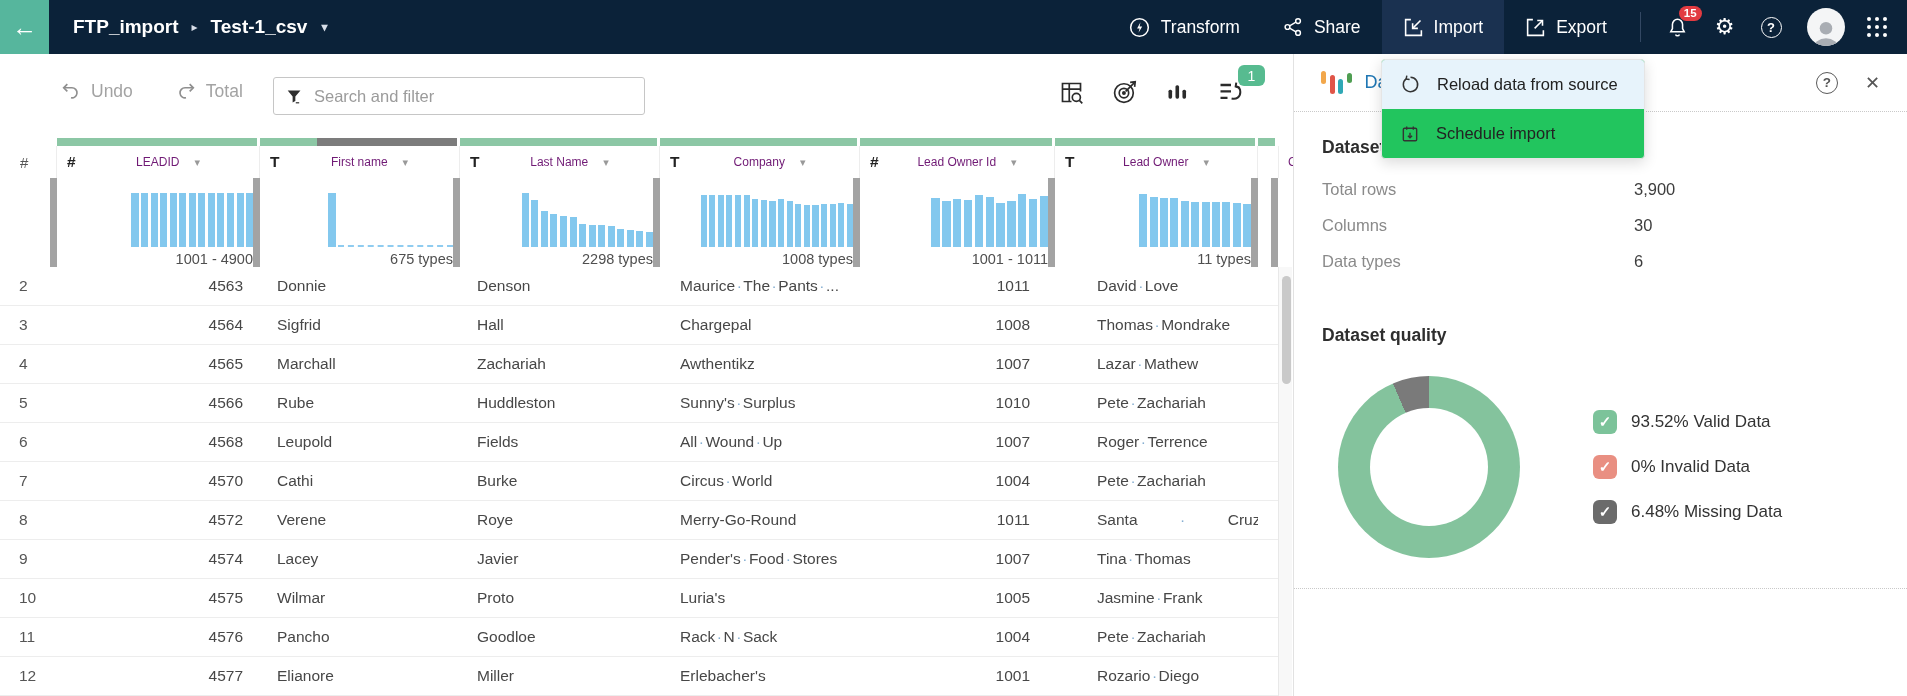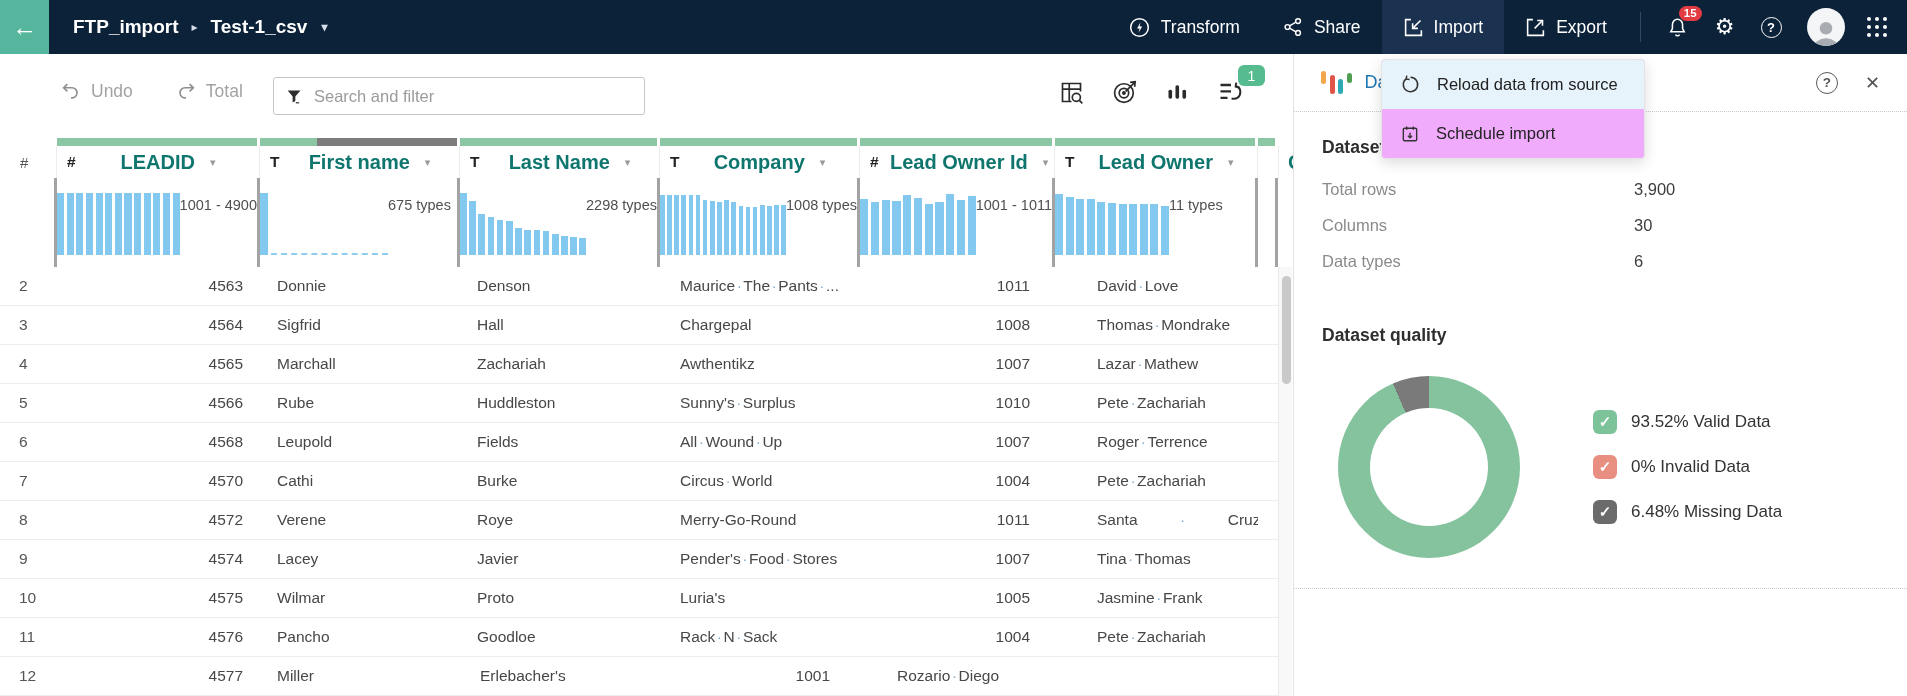--- a/index.html
+++ b/index.html
@@ -50,24 +50,24 @@
   .grid-head{position:absolute;top:138px;left:0;display:flex}
   .col{position:relative;display:flex;flex-direction:column}
   .qbar{height:8px;display:flex;margin-right:3px;overflow:hidden}
   .qbar.empty{visibility:hidden}
   .qseg.valid{background:#8cc7a5}
   .qseg.missing{background:#7c7c7c}
   .hcell{height:32px;display:flex;align-items:center;border-right:1px solid #ededed;padding:0 10px;cursor:pointer}
   .hcell.rn{border-right:1px solid #ededed;color:#555;font-size:15px;padding-left:20px}
   .type-icon{font-weight:700;font-size:15.5px;color:#222;width:20px;flex:0 0 20px}
   .hmid{flex:1;display:flex;align-items:center;justify-content:center;gap:15px}
-  .col-label{font-weight:700;font-size:20px;color:#0f766e;white-space:nowrap}
+  .col-label{font-weight:400;font-size:12px;color:#701a75;white-space:nowrap}
   .col-caret{font-size:11px;color:#999;cursor:pointer}
-  .hist-wrap{height:89px;border-right:3px solid #a3a3a3;display:flex;flex-direction:row;
-    align-items:flex-start;padding-top:15px;cursor:pointer}
+  .hist-wrap{height:89px;border-right:7px solid #a3a3a3;display:flex;flex-direction:column;
+    align-items:flex-end;padding-top:15px;cursor:pointer}
   .hist-plot{display:flex;align-items:flex-end;gap:2.5px;height:62px;width:62%}
   .hbar{flex:1;background:#83c8ee}
   .hbar.single{flex:0 0 8px}
   .hdash{flex:1;align-self:flex-end;border-bottom:2px dashed #8fccf0;height:0}
   .hist-label{margin-top:4px;font-size:14.5px;color:#4f4f4f;white-space:nowrap}
 
   .grid-body{position:absolute;top:267px;left:0;width:1278px;height:429px;overflow:hidden}
   .grid-row{display:flex;height:39px;border-bottom:1px solid #ededed;align-items:center}
   .cell{font-size:15.5px;color:#474747;white-space:nowrap;overflow:hidden;height:100%;
     display:flex;align-items:center}
@@ -108,21 +108,21 @@
   .donut{width:182px;height:182px;border-radius:50%;position:relative;flex:0 0 182px}
   .donut::after{content:"";position:absolute;inset:32px;background:#fff;border-radius:50%}
   .legend{margin-left:73px;display:flex;flex-direction:column;gap:21px}
   .legend-item{display:flex;align-items:center;gap:14px;cursor:pointer}
   .legend-box{width:24px;height:24px;border-radius:6px;color:#fff;display:flex;align-items:center;
     justify-content:center;font-size:15px;font-weight:700;flex:0 0 24px}
   .legend-text{font-size:17px;color:#333}
   .panel-sep{position:absolute;left:0;right:0;top:534px;border-top:1px dotted #c9c9c9}
 
   
-  .import-menu{position:absolute;left:1381px;top:59px;width:264px;background:#f0abfc;z-index:50;
+  .import-menu{position:absolute;left:1381px;top:59px;width:264px;background:#22c55e;z-index:50;
     border:1px solid #e5e5e5;border-radius:4px;box-shadow:0 4px 14px rgba(0,0,0,.14);overflow:hidden}
   .menu-item{height:49px;display:flex;align-items:center;gap:16px;padding:0 18px;
     font-size:16.5px;color:#222;cursor:pointer}
   .menu-item.selected{background:#e7f3fb}
   .menu-icon{display:flex;align-items:center}
   svg{display:block}
 </style>
 </head>
 <body>
 
@@ -565,20 +565,21 @@
         <div class="cell al-left c-first_name" style="width: 200px;">Pancho</div>
         <div class="cell al-left c-last_name" style="width: 200px;">Goodloe</div>
         <div class="cell al-left c-company" style="width: 200px;">Rack<span class="sp-dot">·</span>N<span class="sp-dot">·</span>Sack</div>
         <div class="cell al-right c-lead_owner_id" style="width: 195px;">1004</div>
         <div class="cell al-left c-lead_owner" style="width: 203px;">Pete<span class="sp-dot">·</span>Zachariah</div>
         <div class="cell al-left c-clipped" style="width: 20px;"></div>
       </div>
       <div class="grid-row">
         <div class="cell al-left c-rownum" style="width: 57px;">12</div>
         <div class="cell al-right c-leadid" style="width: 203px;">4577</div>
+        <div class="cell al-left c-first_name" style="width: 200px;">Elianore</div>
         <div class="cell al-left c-last_name" style="width: 200px;">Miller</div>
         <div class="cell al-left c-company" style="width: 200px;">Erlebacher's</div>
         <div class="cell al-right c-lead_owner_id" style="width: 195px;">1001</div>
         <div class="cell al-left c-lead_owner" style="width: 203px;">Rozario<span class="sp-dot">·</span>Diego</div>
         <div class="cell al-left c-clipped" style="width: 20px;"></div>
       </div>
     </div>
   <div class="vscroll">
     <div class="vthumb"></div>
   </div>

